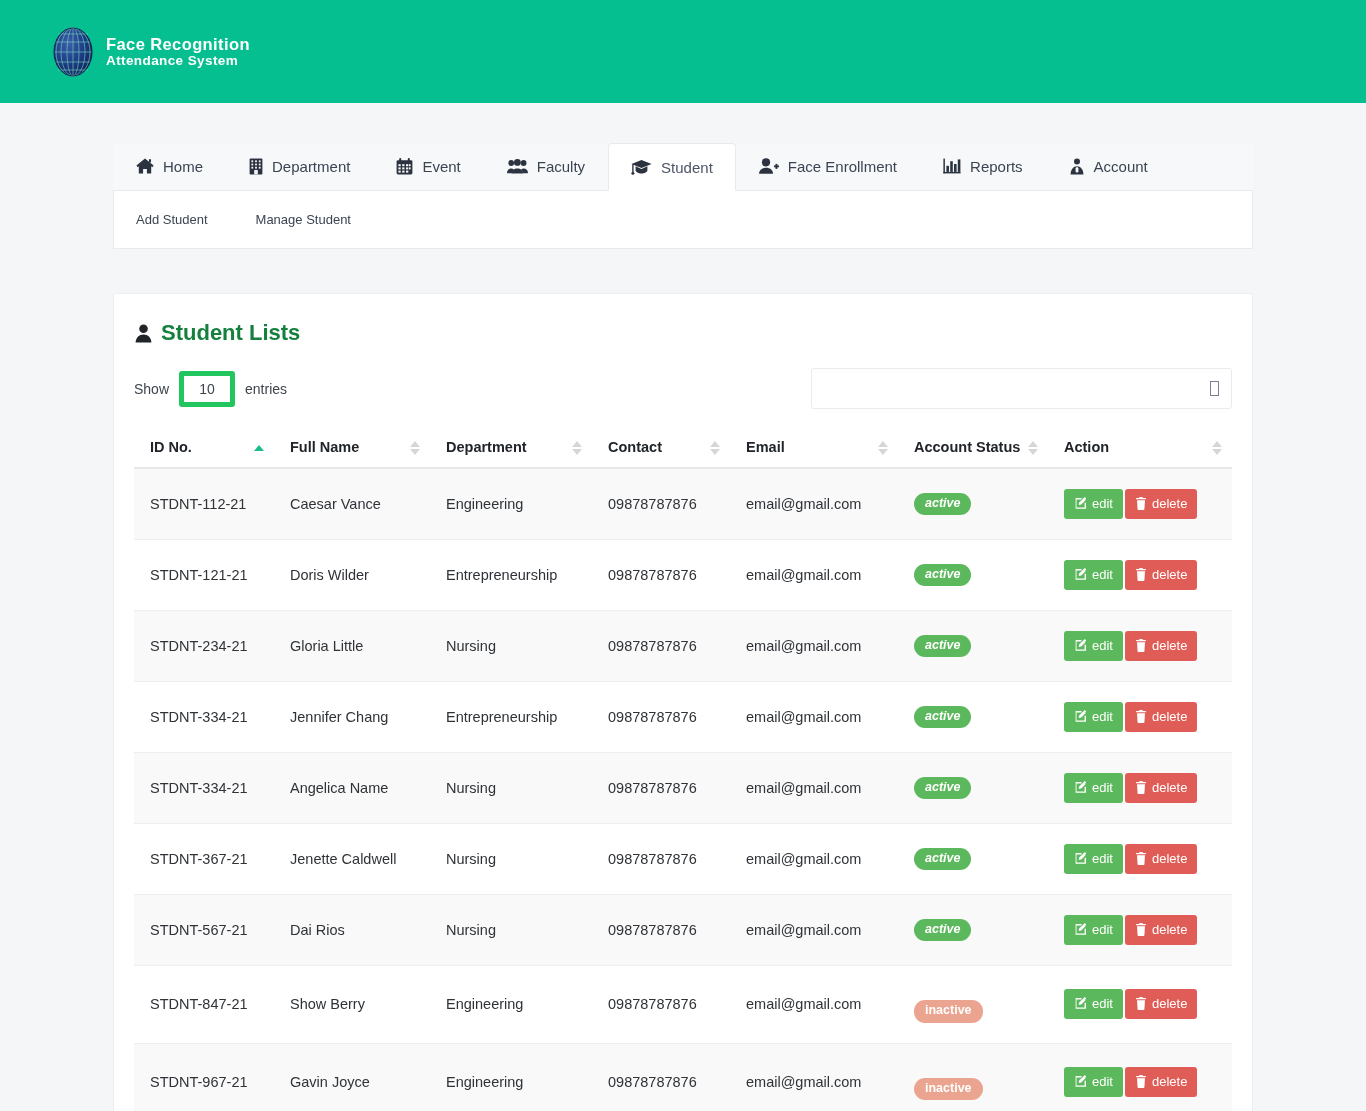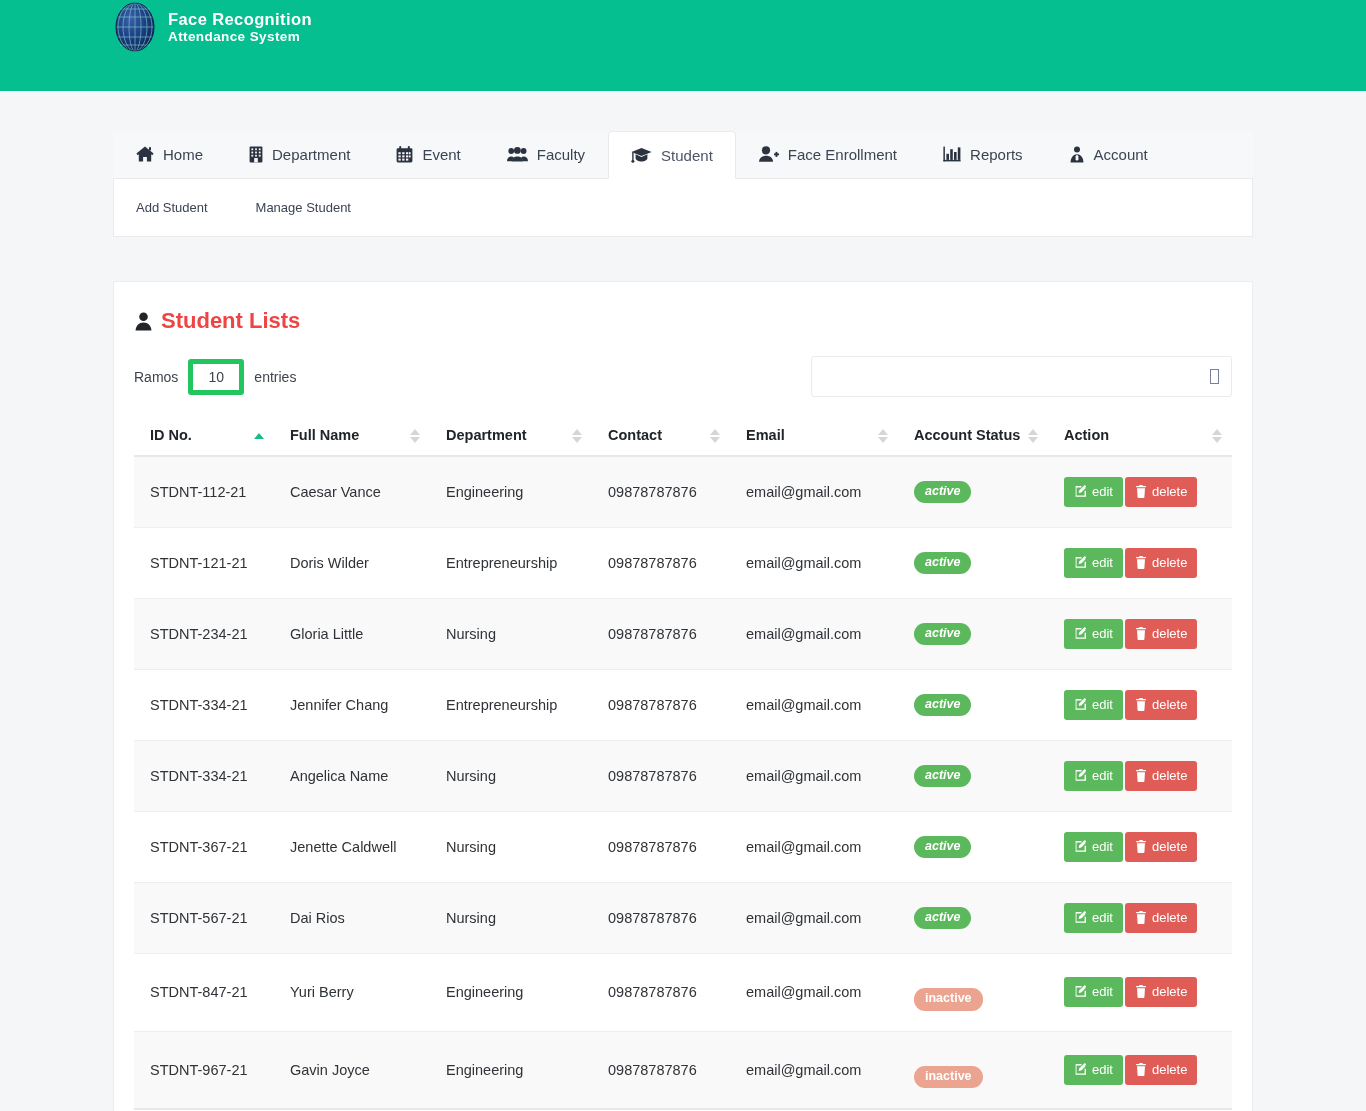--- a/index.html
+++ b/index.html
@@ -7,25 +7,25 @@
   html, body {
     margin: 0; padding: 0;
     width: 1366px; height: 1111px;
     background: #f4f6f8;
     font-family: "Liberation Sans", sans-serif;
     -webkit-font-smoothing: antialiased;
   }
 
   
   .app-header {
-    height: 91px;
+    height: 103px;
     background: #06bf90;
     display: flex;
-    align-items: flex-start;
-    padding-left: 113px;
+    align-items: center;
+    padding-left: 51px;
   }
   .brand { display: flex; align-items: center; gap: 11px; }
   .brand-logo { width: 44px; height: 54px; position: relative; flex: 0 0 auto; }
   .brand-text { display: flex; flex-direction: column; line-height: 1.12; }
   .brand-line1 {
     color: #ffffff; font-size: 16.5px; font-weight: 600; letter-spacing: 0.4px;
   }
   .brand-line2 {
     color: #ffffff; font-size: 13.5px; font-weight: 600; letter-spacing: 0.4px;
   }
@@ -80,21 +80,21 @@
   .card {
     margin: 0 113px;
     background: #ffffff;
     border: 1px solid #eceef0;
     border-radius: 2px;
     padding: 22px 20px 24px 20px;
     min-height: 833px;
   }
   .card-title {
     display: flex; align-items: center; gap: 9px;
-    font-size: 22px; font-weight: bold; color: #ef4444;
+    font-size: 22px; font-weight: bold; color: #15803d;
     margin: 4px 0 0 1px;
   }
   .card-title .ic { color: #212529; display: inline-flex; }
 
   
   .controls {
     display: flex; justify-content: space-between; align-items: center;
     margin-top: 22px;
   }
   .length-ctrl { display: flex; align-items: center; gap: 10px; font-size: 14px; color: #3d444c; }
@@ -367,21 +367,21 @@
       <svg width="17" height="19" viewBox="0 0 17 19" fill="#212529">
         <circle cx="8.5" cy="4.7" r="4.3"></circle>
         <path d="M0.6 18.6 c0-4.6 3.5-8.1 7.9-8.1 c4.4 0 7.9 3.5 7.9 8.1 Z"></path>
       </svg>
     </span>
     <span>Student Lists</span>
   </div>
 
   <div class="controls">
     <div class="length-ctrl">
-      <span>Ramos</span>
+      <span>Show</span>
       <input class="length-select" readonly="" value="10" style="">
       <span>entries</span>
     </div>
     <div class="search-box">
       <input type="text" placeholder="" style="">
       <span class="tofu"></span>
     </div>
   </div>
 
   <table class="dt">
@@ -615,21 +615,21 @@
                 <svg width="12" height="13" viewBox="0 0 14 16" fill="#ffffff">
                   <path d="M5.2 0h3.6l.7 1.2H13v1.7H1V1.2h3.5z"></path>
                   <path d="M2.1 4h9.8l-.7 11a1 1 0 0 1-1 .9H3.8a1 1 0 0 1-1-.9z"></path>
                 </svg>
               </span>
               <span>delete</span>
             </button></td>
         </tr>
         <tr class="even">
           <td>STDNT-847-21</td>
-          <td>Yuri Berry</td>
+          <td>Show Berry</td>
           <td>Engineering</td>
           <td>09878787876</td>
           <td>email@gmail.com</td>
           <td><span class="badge inactive-badge">inactive</span></td>
           <td class="action-cell"><button class="btn btn-edit">
               <span>
                 <svg width="13" height="13" viewBox="0 0 16 16" fill="#ffffff">
                   <path d="M2 1.2h7.2v1.8H3.1v9.9h9.9V7h1.8v7.5H2z"></path>
                   <path d="M14.6 1.3 14 .7a1.1 1.1 0 0 0-1.6 0L11.4 1.7l2 2 1.1-1a1.1 1.1 0 0 0 .1-1.4z"></path>
                   <path d="M6.4 6.8 5.8 9.9 8.9 9.3 14.2 4 11.7 1.5z"></path>

